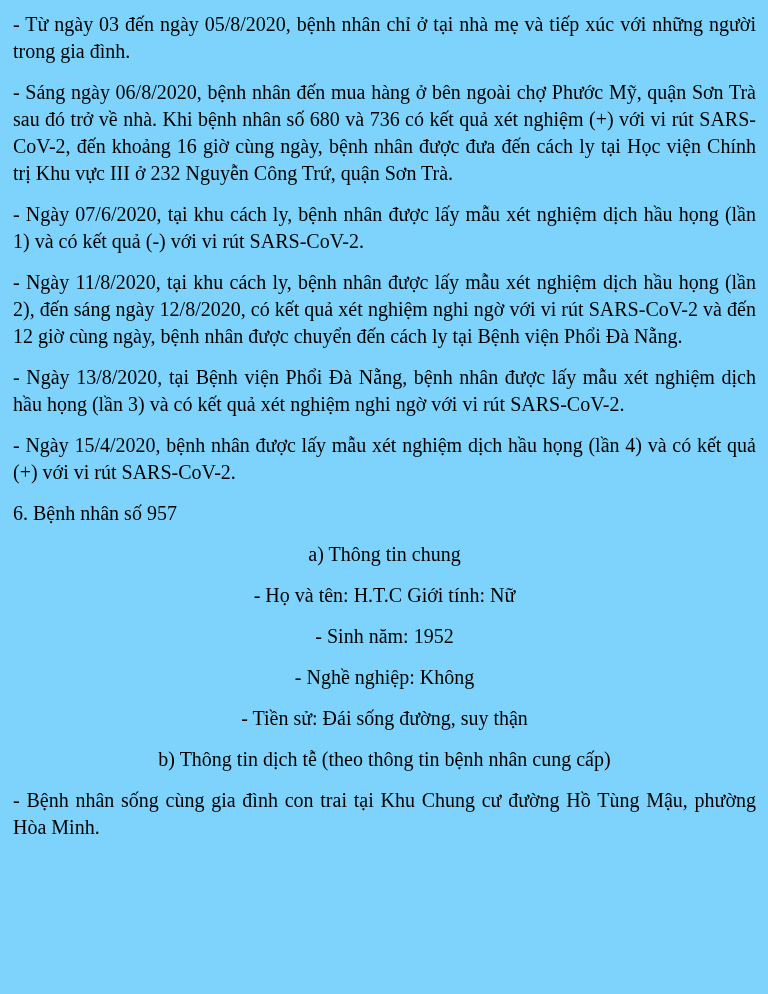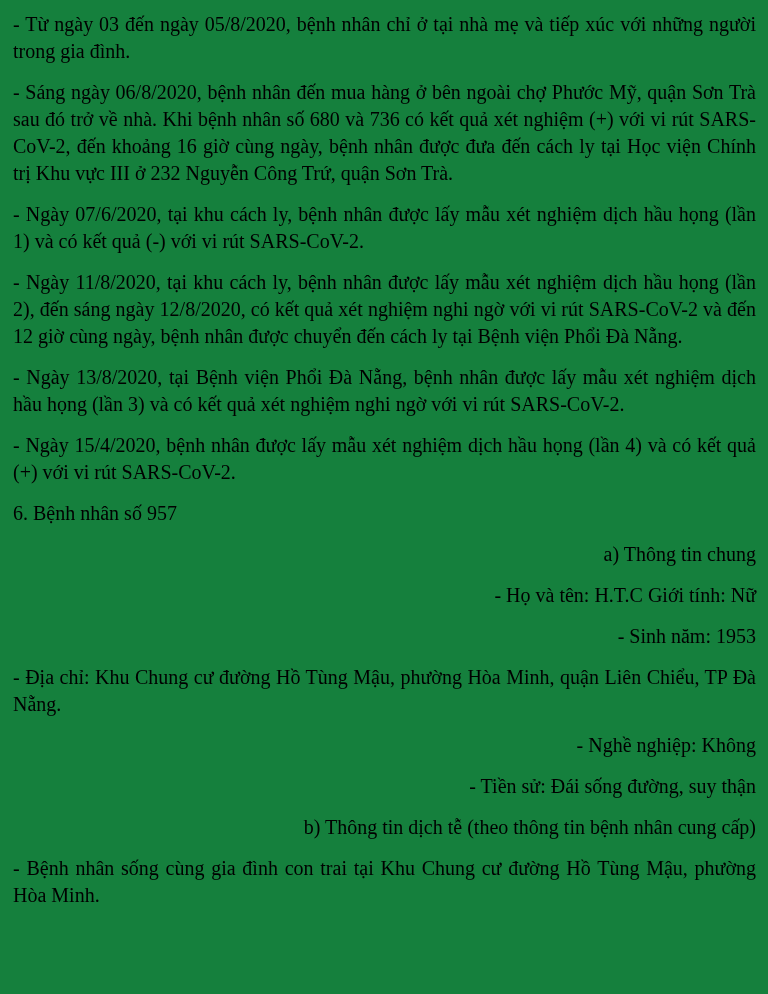--- a/index.html
+++ b/index.html
@@ -12,52 +12,51 @@
     height: 994px;
     overflow: hidden;
     font-family: "Liberation Serif", "DejaVu Serif", serif;
     color: #000000;
   }
   .page {
     box-sizing: border-box;
     width: 768px;
     height: 994px;
     padding: 11px 12px 10px 13px;
-    background: #15803d;
+    background: #7dd3fc;
   }
   .doc p {
     margin: 0 0 14px 0;
     font-size: 20px;
     line-height: 27px;
     text-align: justify;
     text-justify: inter-word;
     color: #000000;
   }
   .doc p.heading {
     font-weight: normal;
     text-align: left;
   }
   .doc p.single {
-    text-align: right;
+    text-align: center;
   }
 </style>
 </head>
 <body>
 
 <div class="page">
   <div class="doc">
     <p>- Từ ngày 03 đến ngày 05/8/2020, bệnh nhân chỉ ở tại nhà mẹ và tiếp xúc với những người trong gia đình.</p>
     <p>- Sáng ngày 06/8/2020, bệnh nhân đến mua hàng ở bên ngoài chợ Phước Mỹ, quận Sơn Trà sau đó trở về nhà. Khi bệnh nhân số 680 và 736 có kết quả xét nghiệm (+) với vi rút SARS-CoV-2, đến khoảng 16 giờ cùng ngày, bệnh nhân được đưa đến cách ly tại Học viện Chính trị Khu vực III ở 232 Nguyễn Công Trứ, quận Sơn Trà.</p>
     <p>- Ngày 07/6/2020, tại khu cách ly, bệnh nhân được lấy mẫu xét nghiệm dịch hầu họng (lần 1) và có kết quả (-) với vi rút SARS-CoV-2.</p>
     <p>- Ngày 11/8/2020, tại khu cách ly, bệnh nhân được lấy mẫu xét nghiệm dịch hầu họng (lần 2), đến sáng ngày 12/8/2020, có kết quả xét nghiệm nghi ngờ với vi rút SARS-CoV-2 và đến 12 giờ cùng ngày, bệnh nhân được chuyển đến cách ly tại Bệnh viện Phổi Đà Nẵng.</p>
     <p>- Ngày 13/8/2020, tại Bệnh viện Phổi Đà Nẵng, bệnh nhân được lấy mẫu xét nghiệm dịch hầu họng (lần 3) và có kết quả xét nghiệm nghi ngờ với vi rút SARS-CoV-2.</p>
     <p>- Ngày 15/4/2020, bệnh nhân được lấy mẫu xét nghiệm dịch hầu họng (lần 4) và có kết quả (+) với vi rút SARS-CoV-2.</p>
     <p class="heading">6. Bệnh nhân số 957</p>
     <p class="single">a) Thông tin chung</p>
     <p class="single">- Họ và tên: H.T.C Giới tính: Nữ</p>
-    <p class="single">- Sinh năm: 1953</p>
-    <p>- Địa chỉ: Khu Chung cư đường Hồ Tùng Mậu, phường Hòa Minh, quận Liên Chiểu, TP Đà Nẵng.</p>
+    <p class="single">- Sinh năm: 1952</p>
     <p class="single">- Nghề nghiệp: Không</p>
     <p class="single">- Tiền sử: Đái sống đường, suy thận</p>
     <p class="single">b) Thông tin dịch tễ (theo thông tin bệnh nhân cung cấp)</p>
     <p>- Bệnh nhân sống cùng gia đình con trai tại Khu Chung cư đường Hồ Tùng Mậu, phường Hòa Minh.</p>
   </div>
 </div>
 
 </body></html>

